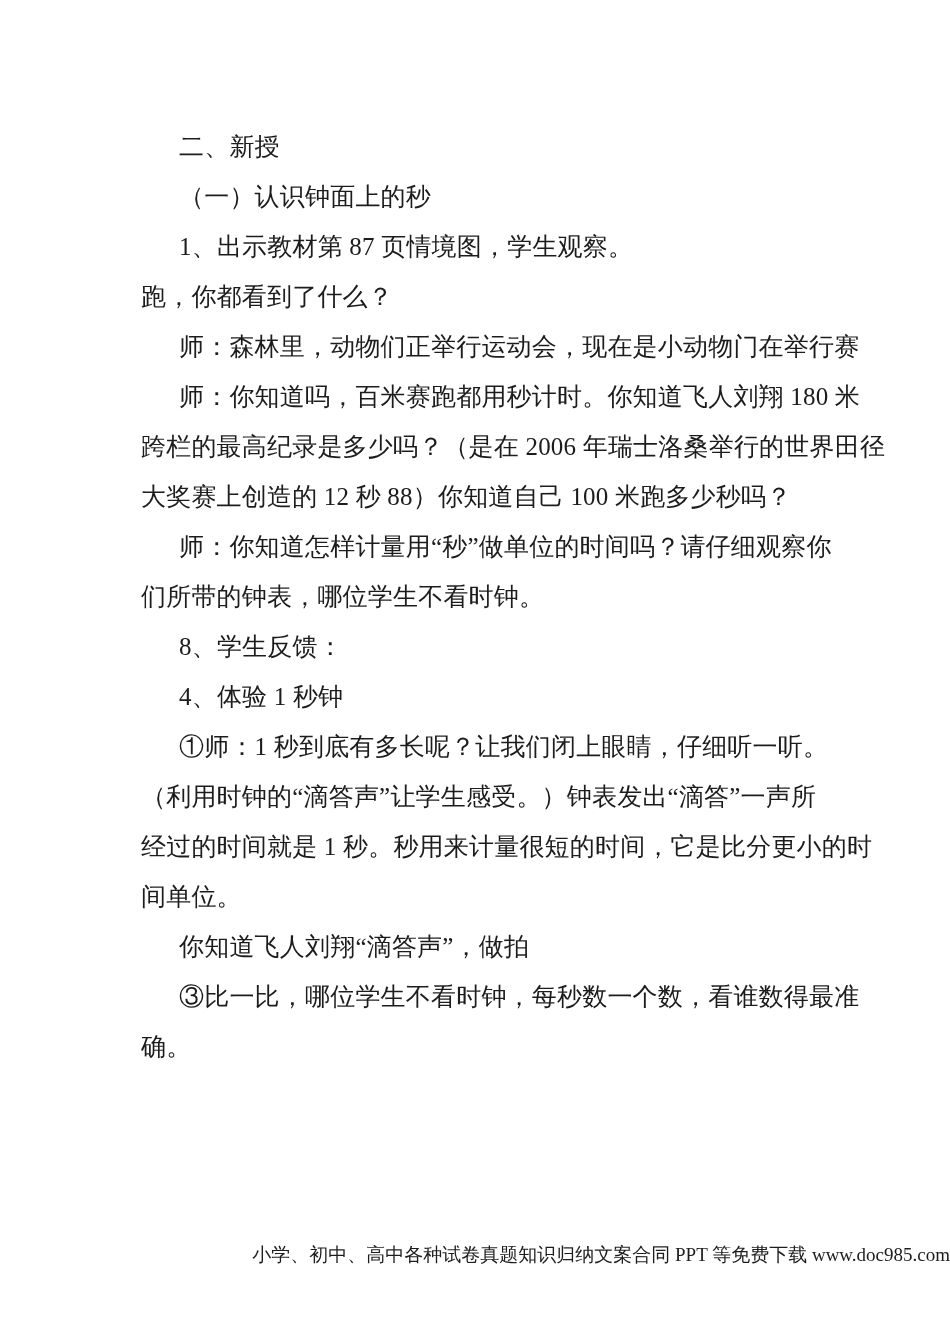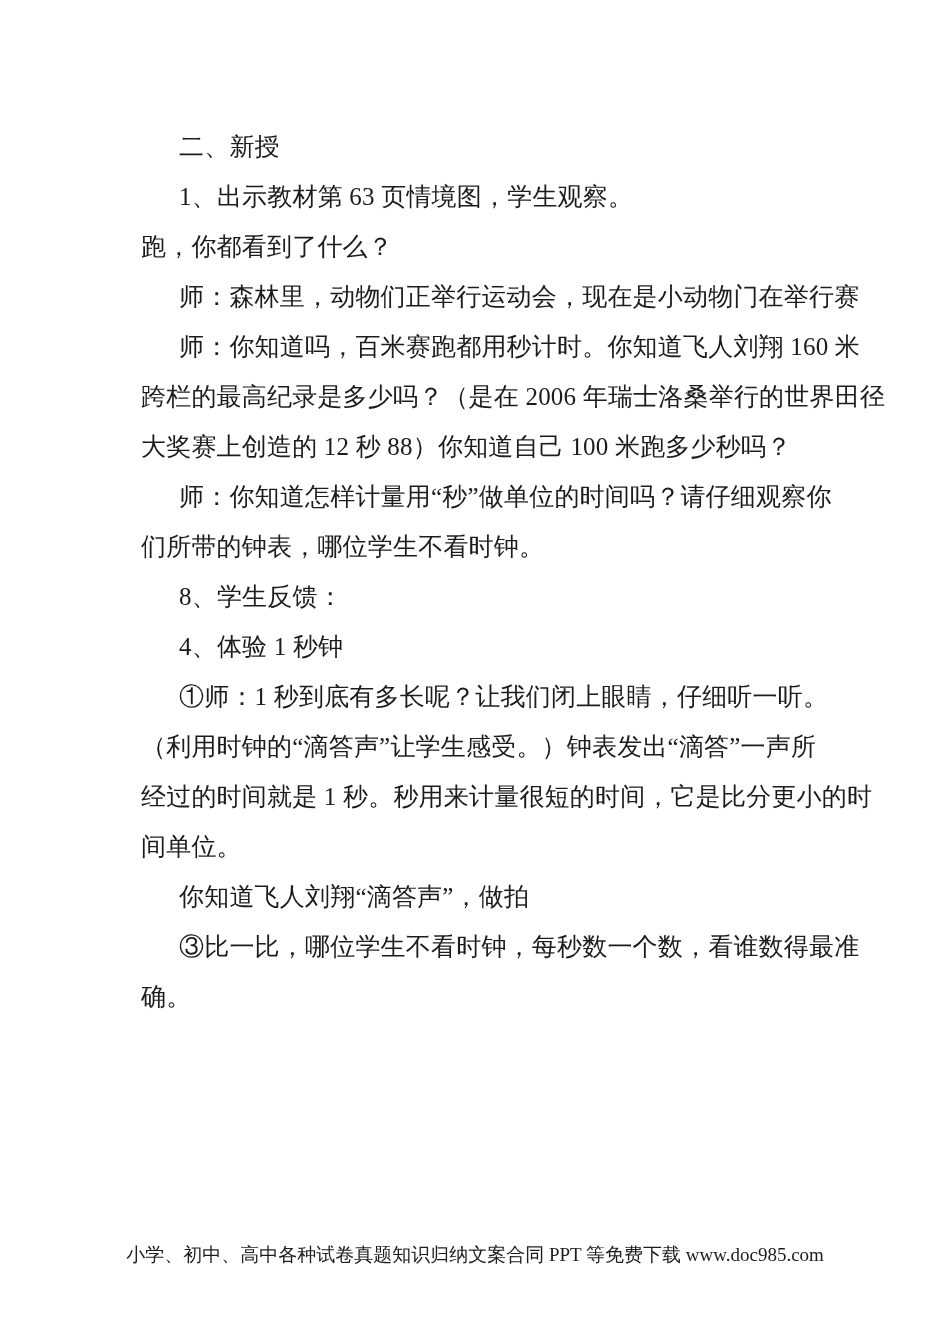--- a/index.html
+++ b/index.html
@@ -31,37 +31,38 @@
     letter-spacing: 0.2px;
   }
   .line.indent {
     padding-left: 38px;
   }
   .footer {
     position: absolute;
     top: 1242px;
     left: 0;
     width: 950px;
-    text-align: center;
+    text-align: right;
     font-size: 19px;
     color: #1c1c1c;
     line-height: 26px;
   }
 </style>
 </head>
 <body>
 
 <div class="page">
   <div class="document-body">
 
   <div class="line indent">二、新授</div>
-      <div class="line indent">1、出示教材第 63 页情境图，学生观察。</div>
+      <div class="line indent">（一）认识钟面上的秒</div>
+      <div class="line indent">1、出示教材第 87 页情境图，学生观察。</div>
       <div class="line">跑，你都看到了什么？</div>
       <div class="line indent">师：森林里，动物们正举行运动会，现在是小动物门在举行赛</div>
-      <div class="line indent">师：你知道吗，百米赛跑都用秒计时。你知道飞人刘翔 160 米</div>
+      <div class="line indent">师：你知道吗，百米赛跑都用秒计时。你知道飞人刘翔 180 米</div>
       <div class="line">跨栏的最高纪录是多少吗？（是在 2006 年瑞士洛桑举行的世界田径</div>
       <div class="line">大奖赛上创造的 12 秒 88）你知道自己 100 米跑多少秒吗？</div>
       <div class="line indent">师：你知道怎样计量用“秒”做单位的时间吗？请仔细观察你</div>
       <div class="line">们所带的钟表，哪位学生不看时钟。</div>
       <div class="line indent">8、学生反馈：</div>
       <div class="line indent">4、体验 1 秒钟</div>
       <div class="line indent">①师：1 秒到底有多长呢？让我们闭上眼睛，仔细听一听。</div>
       <div class="line">（利用时钟的“滴答声”让学生感受。）钟表发出“滴答”一声所</div>
       <div class="line">经过的时间就是 1 秒。秒用来计量很短的时间，它是比分更小的时</div>
       <div class="line">间单位。</div>

